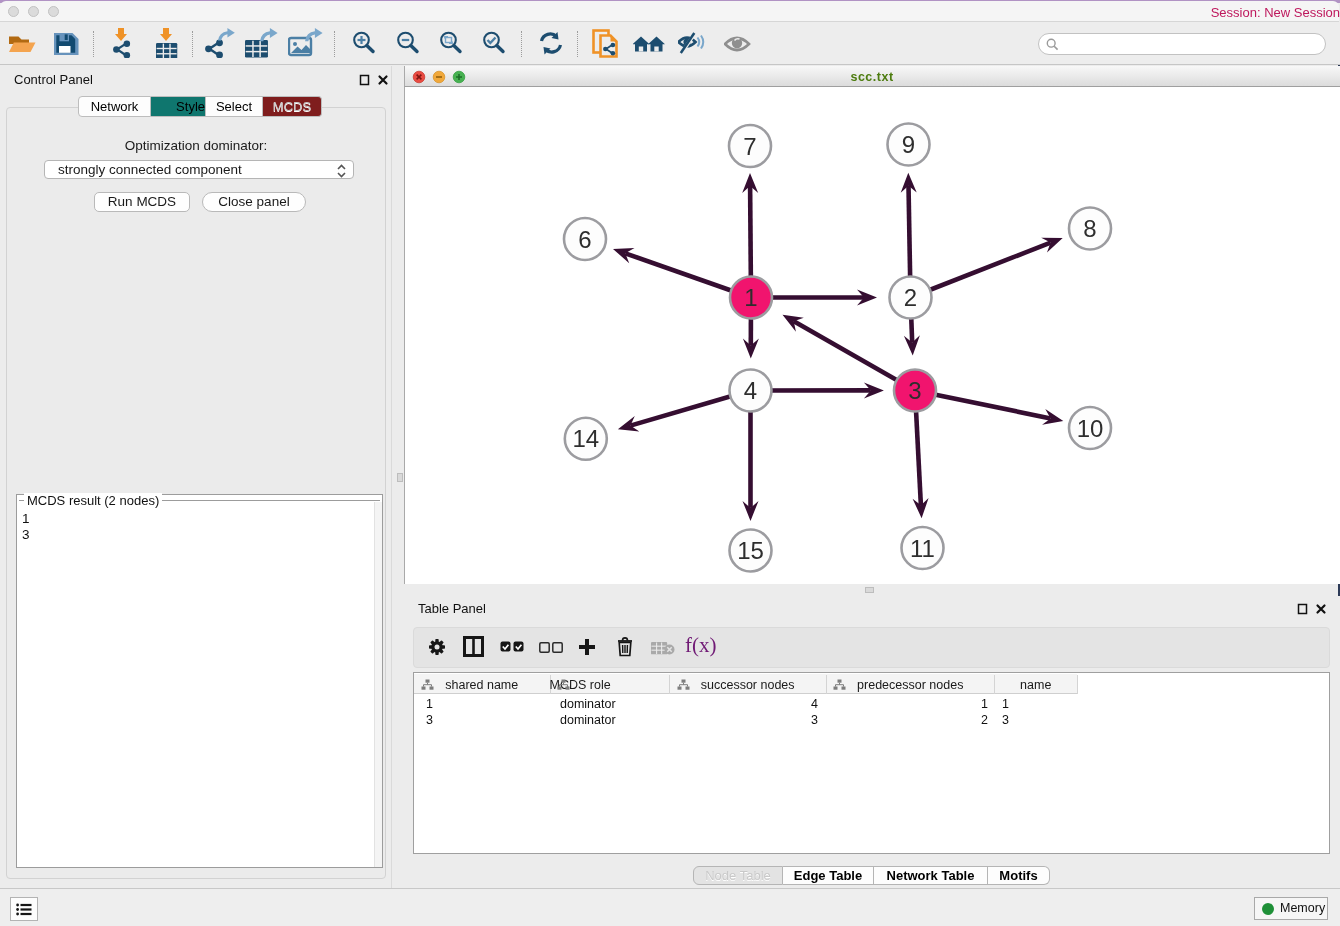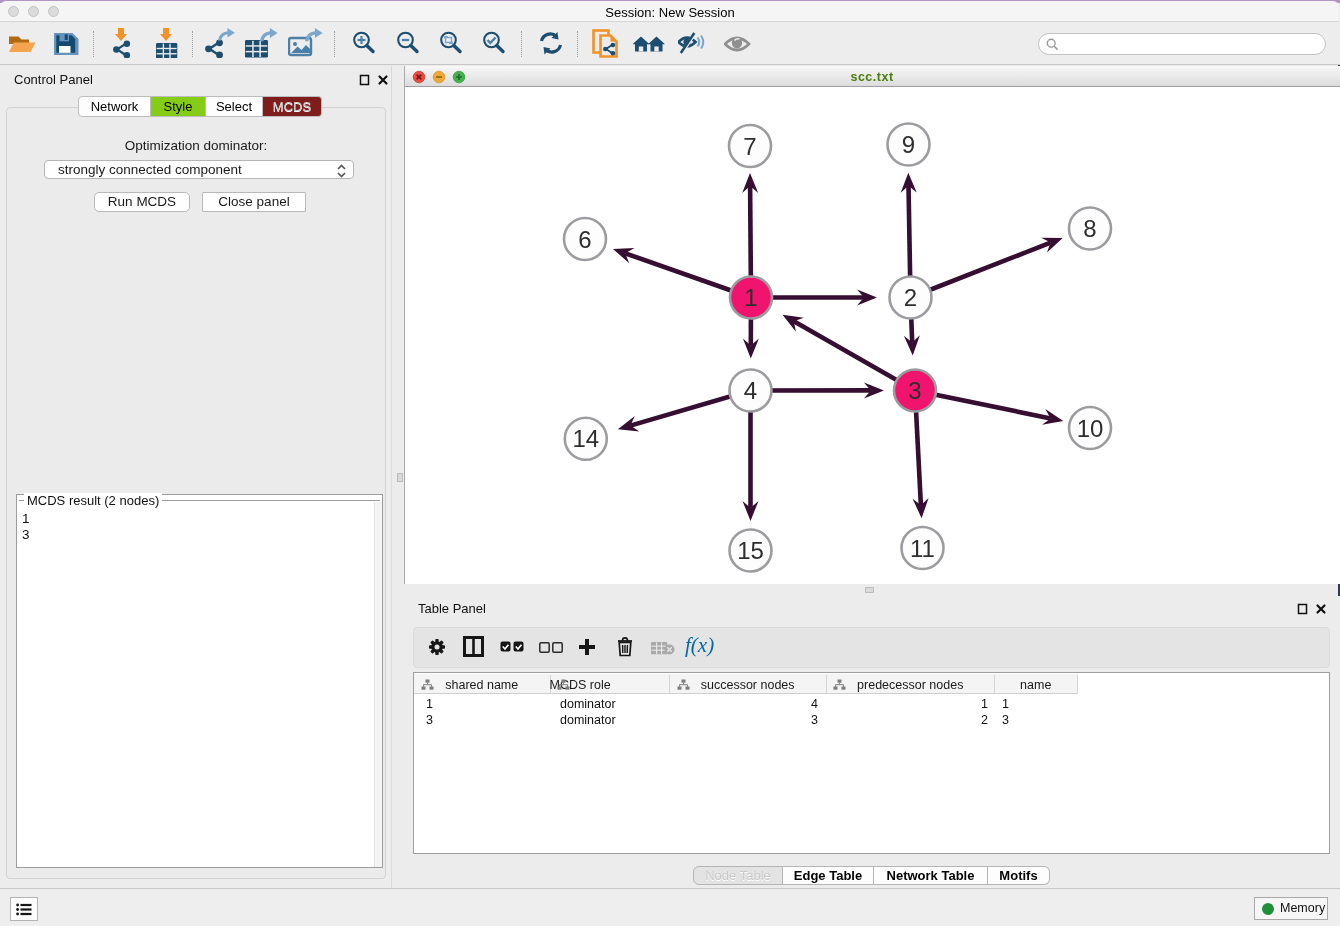--- a/index.html
+++ b/index.html
@@ -5,21 +5,21 @@
 .abs{position:absolute}
 .vsep{position:absolute;top:31px;height:26px;width:0;border-left:1.5px dotted #9c9c9c}
 </style></head><body>
 <div class="abs" style="left:0;top:0;width:1340px;height:3px;background:#b193c4"></div>
 <div class="abs" style="left:1338px;top:60px;width:2px;height:866px;background:#2c3a57"></div>
 <div class="abs" style="left:0;top:922px;width:3px;height:4px;background:#4a6b9e"></div>
 <div class="abs" style="left:0;top:1px;width:1339px;height:21px;background:#f5f5f5;border-radius:6px 6px 0 0;border-bottom:1px solid #d6d6d6"></div>
 <div class="abs" style="left:8px;top:6px;width:11px;height:11px;border-radius:50%;background:#dbdbdb;border:1px solid #c2c2c2"></div>
 <div class="abs" style="left:28px;top:6px;width:11px;height:11px;border-radius:50%;background:#dbdbdb;border:1px solid #c2c2c2"></div>
 <div class="abs" style="left:48px;top:6px;width:11px;height:11px;border-radius:50%;background:#dbdbdb;border:1px solid #c2c2c2"></div>
-<div class="abs" style="left:0;top:5px;width:1340px;height:15px;text-align:center;font-size:13px;color:#000000">Session: New Session</div>
+<div class="abs" style="left:0;top:5px;width:1340px;height:15px;text-align:right;font-size:13px;color:#be185d">Session: New Session</div>
 <div class="abs" style="left:0;top:22px;width:1340px;height:43px;background:#ededed;border-bottom:1px solid #c6c6c6"></div>
 <svg style="position:absolute;left:7px;top:31px" width="30" height="26" viewBox="0 0 30 26">
     <path d="M2 21 V5.5 h9.5 l3 3 h7.5 v4.5 h-20" fill="#b26a12"></path>
     <path d="M2 21 L6.8 11.5 h21.7 l-5 9.5 z" fill="#f4a44f"></path>
   </svg>
 <svg style="position:absolute;left:53px;top:31px" width="28" height="26" viewBox="0 0 28 26">
     <path d="M1 2 h18.5 l6 6 v16 h-24.5 z" fill="#6793bc"></path>
     <path d="M3.3 4.3 h15.2 l3.7 3.7 v13.7 h-18.9 z" fill="#124a70"></path>
     <rect x="6.5" y="2.3" width="9.5" height="8" fill="#6793bc"></rect>
     <rect x="11.7" y="3.4" width="3" height="5.6" fill="#124a70"></rect>
@@ -165,31 +165,31 @@
   </svg>
 <div class="abs" style="left:0;top:66px;width:392px;height:822px;background:#ececec;border-right:1px solid #dadada"></div>
 <div class="abs" style="left:14px;top:72px;font-size:13px;color:#111">Control Panel</div>
 <svg style="position:absolute;left:359px;top:74px" width="30" height="12" viewBox="0 0 30 12">
     <rect x="1.5" y="1.5" width="8" height="9" fill="none" stroke="#111" stroke-width="1.5"></rect>
     <path d="M20.5 2.5 L27.5 9.5 M27.5 2.5 L20.5 9.5" stroke="#111" stroke-width="2.2" stroke-linecap="round"></path>
   </svg>
 <div class="abs" style="left:6px;top:107px;width:380px;height:772px;background:#ebebeb;border:1px solid #d2d2d2;border-radius:4px"></div>
 <div class="abs" style="left:78px;top:96px;height:21px;display:flex;font-size:13px;">
     <div style="width:73px;background:#fdfdfd;border:1px solid #bdbdbd;border-radius:4px 0 0 4px;text-align:center;line-height:19px">Network</div>
-    <div style="width:55px;background:#84cc16;border:1px solid #bdbdbd;border-left:none;text-align:center;line-height:19px">Style</div>
+    <div style="width:55px;background:#0f766e;border:1px solid #bdbdbd;border-left:none;text-align:right;line-height:19px">Style</div>
     <div style="width:57px;background:#fdfdfd;border:1px solid #bdbdbd;border-left:none;text-align:center;line-height:19px">Select</div>
     <div style="width:59px;background:#7f1d1d;border:1px solid #bdbdbd;border-left:none;border-radius:0 4px 4px 0;text-align:center;line-height:19px;color:#c9c9c9;text-shadow:0 1px 0 #fff">MCDS</div>
   </div>
 <div class="abs" style="left:0;top:138px;width:392px;height:14px;text-align:center;font-size:13.5px;color:#1a1a1a">Optimization dominator:</div>
 <div class="abs" style="left:44px;top:160px;width:310px;height:19px;background:#fff;border:1px solid #b5b5b5;border-radius:4px;font-size:13.5px;color:#1a1a1a;line-height:17px;padding-left:13px">strongly connected component<svg style="position:absolute;right:6px;top:2.5px" width="11" height="14" viewBox="0 0 11 14">
       <path d="M2 5 L5.5 1.5 L9 5" fill="none" stroke="#555" stroke-width="1.6"></path>
       <path d="M2 9 L5.5 12.5 L9 9" fill="none" stroke="#555" stroke-width="1.6"></path>
     </svg></div>
 <div class="abs" style="left:94px;top:192px;width:96px;height:20px;background:#fefefe;border:1px solid #b9b9b9;border-radius:5px;text-align:center;font-size:13.5px;line-height:18px;color:#1a1a1a">Run MCDS</div>
-<div class="abs" style="left:202px;top:192px;width:104px;height:20px;background:#fefefe;border:1px solid #b9b9b9;border-radius:1px;text-align:center;font-size:13.5px;line-height:18px;color:#1a1a1a">Close panel</div>
+<div class="abs" style="left:202px;top:192px;width:104px;height:20px;background:#fefefe;border:1px solid #b9b9b9;border-radius:10px;text-align:center;font-size:13.5px;line-height:18px;color:#1a1a1a">Close panel</div>
 <div class="abs" style="left:16px;top:494px;width:367px;height:374px;background:#fff;border:1px solid #9c9c9c"></div>
 <div class="abs" style="left:19px;top:500px;width:361px;height:0;border-top:1px solid #9c9c9c"></div>
 <div class="abs" style="left:24px;top:493px;background:#fff;padding:0 3px;font-size:13px;color:#111">MCDS result (2 nodes)</div>
 <div class="abs" style="left:22px;top:511px;font-size:13.5px;color:#111;line-height:16px">1<br>3</div>
 <div class="abs" style="left:374px;top:502px;width:8px;height:365px;background:#f4f4f4;border-left:1px solid #e2e2e2"></div>
 <div class="abs" style="left:397px;top:473px;width:6px;height:9px;background:#d9d9d9;border:1px solid #bdbdbd"></div>
 <div class="abs" style="left:404px;top:66px;width:936px;height:518px;background:#fff;border-left:1px solid #a9a9a9"></div>
 <div class="abs" style="left:404px;top:66px;width:936px;height:21px;background:linear-gradient(#f8f8f8,#dcdcdc);border-left:1px solid #a9a9a9;border-bottom:1px solid #9f9f9f"></div>
 <div class="abs" style="left:404px;top:70px;width:936px;height:14px;text-align:center;font-size:12.5px;font-weight:bold;color:#4d7c0f;letter-spacing:0.5px">scc.txt</div>
 <svg style="position:absolute;left:412px;top:70px" width="14" height="14" viewBox="0 0 14 14">
@@ -319,21 +319,21 @@
       <g stroke="#ececec" stroke-width="1.1">
         <line x1="0.5" y1="4.4" x2="16.5" y2="4.4"></line>
         <line x1="0.5" y1="8.6" x2="16.5" y2="8.6"></line>
         <line x1="5.9" y1="0.5" x2="5.9" y2="12.5"></line>
         <line x1="11.2" y1="0.5" x2="11.2" y2="12.5"></line>
       </g>
     </g>
     <circle cx="18.5" cy="8.5" r="5" fill="#a9a9a9"></circle>
     <path d="M16.3 6.3 l4.4 4.4 M20.7 6.3 l-4.4 4.4" stroke="#e4e4e4" stroke-width="1.5"></path>
   </svg>
-<div style="position:absolute;left:685px;top:633px;width:34px;height:26px;font-family:'Liberation Serif',serif;font-style:italic;font-size:21px;color:#0369a1;">f(x)</div>
+<div style="position:absolute;left:685px;top:633px;width:34px;height:26px;font-family:'Liberation Serif',serif;font-size:21px;color:#701a75;">f(x)</div>
 <div class="abs" style="left:413px;top:672px;width:917px;height:182px;background:#fff;border:1px solid #9f9f9f"></div>
 <div class="abs" style="left:414px;top:674px;width:663px;height:20px;background:#f4f4f4;border-bottom:1px solid #cfcfcf"></div>
 <div class="abs" style="left:414px;top:678px;width:135.5px;text-align:center;font-size:12.5px;color:#1a1a1a">shared name</div>
 <div class="abs" style="left:550px;top:675px;width:0;height:19px;border-left:1px solid #d4d4d4"></div>
 <div class="abs" style="left:549.5px;top:678px;width:119.79999999999995px;text-align:left;font-size:12.5px;color:#1a1a1a">MCDS role</div>
 <div class="abs" style="left:669px;top:675px;width:0;height:19px;border-left:1px solid #d4d4d4"></div>
 <div class="abs" style="left:669.3px;top:678px;width:156.70000000000005px;text-align:center;font-size:12.5px;color:#1a1a1a">successor nodes</div>
 <div class="abs" style="left:826px;top:675px;width:0;height:19px;border-left:1px solid #d4d4d4"></div>
 <div class="abs" style="left:826px;top:678px;width:168.5px;text-align:center;font-size:12.5px;color:#1a1a1a">predecessor nodes</div>
 <div class="abs" style="left:994px;top:675px;width:0;height:19px;border-left:1px solid #d4d4d4"></div>

